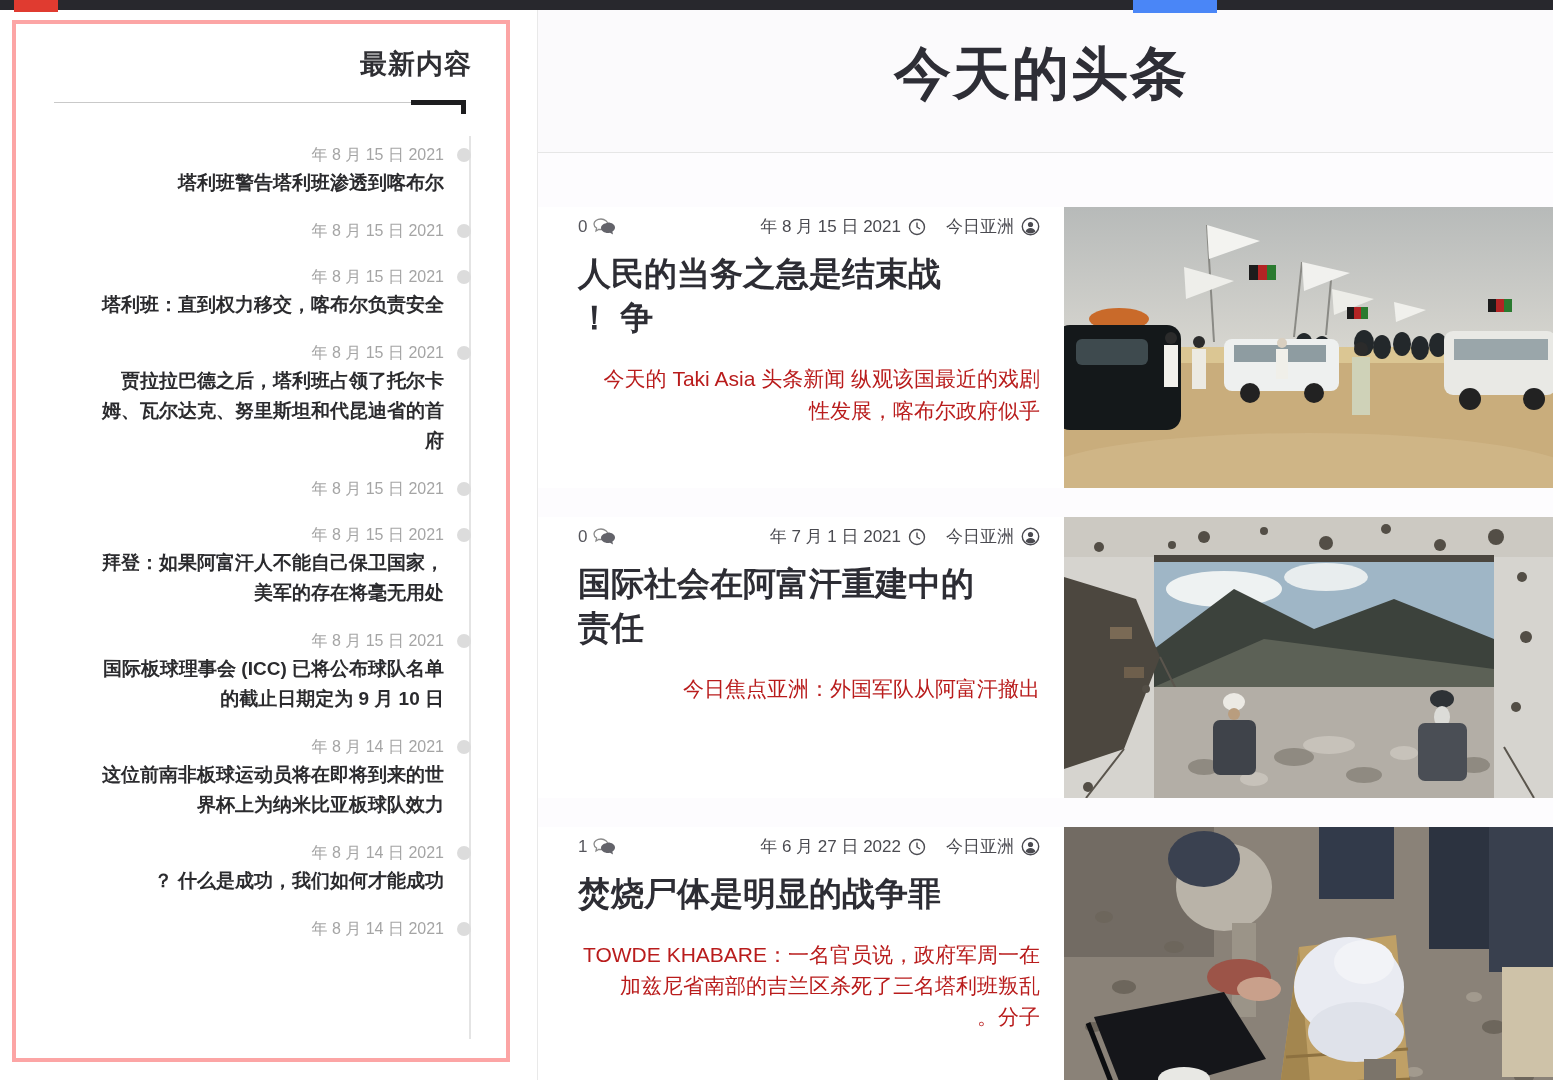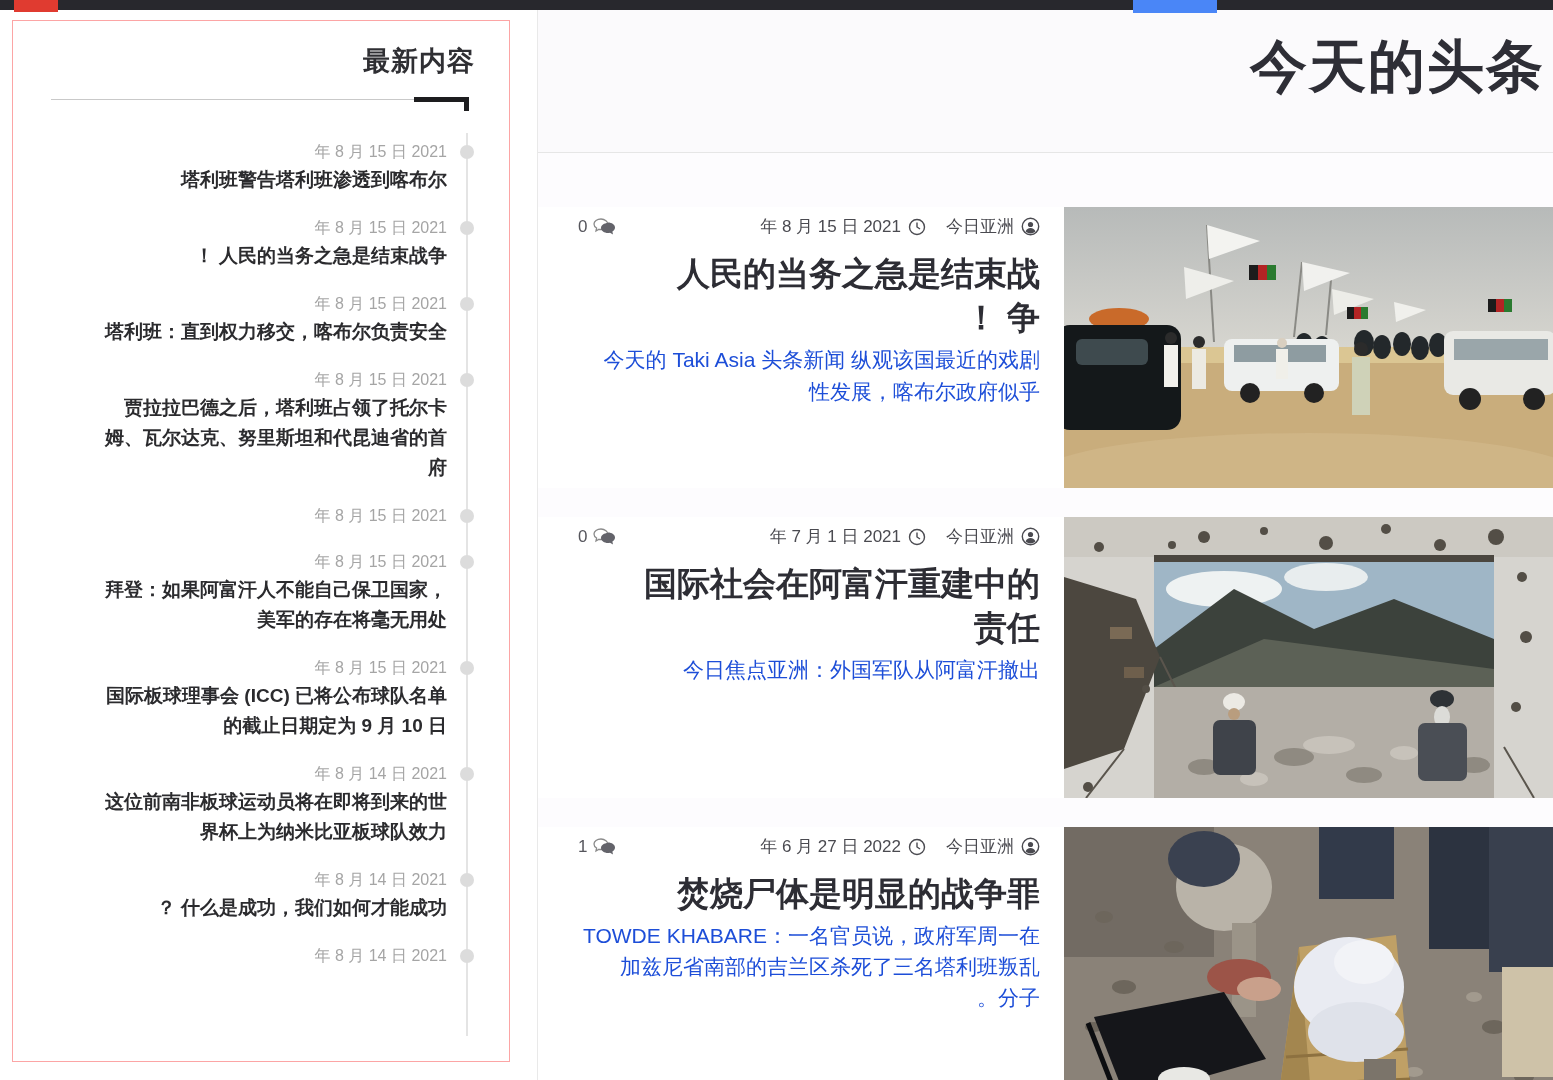--- a/index.html
+++ b/index.html
@@ -7,52 +7,52 @@
     font-family:"Liberation Sans","DejaVu Sans",sans-serif; }
   body { position:relative; }
 
   
   .topbar { position:absolute; left:0; top:0; width:1553px; height:10px; background:#28282d; z-index:5; }
   .topbar .red-accent  { position:absolute; left:14px; top:0; width:44px; height:12px; background:#e03b30; }
   .topbar .blue-accent { position:absolute; left:1133px; top:0; width:84px; height:13px; background:#4a86f7; }
 
   
   .sidebar-card { position:absolute; left:12px; top:20px; width:498px; height:1042px;
-    background:#fff; border:1px solid #fca5a5; }
+    background:#fff; border:4px solid #fca5a5; }
   .sidebar-title { text-align:right; padding:22px 34px 0 0; font-size:27px; font-weight:700;
     color:#2f2f33; letter-spacing:1px; }
   .sidebar-rule { position:relative; margin:18px 40px 0 38px; height:16px; }
   .sidebar-rule .base { position:absolute; left:0; right:0; top:2px; height:1px; background:#c9c9c9; }
   .sidebar-rule .accent { position:absolute; right:0; top:0; width:55px; height:5px; background:#1d1d1f; }
   .sidebar-rule .accent:after { content:""; position:absolute; right:0; top:5px; width:5px; height:9px; background:#1d1d1f; }
   .timeline-line { position:absolute; left:453px; top:112px; width:2px; height:903px; background:#e4e4e4; }
   .sidebar-list { list-style:none; margin-top:26px; }
   .sidebar-item { position:relative; padding:0 62px 20px 40px; text-align:right; cursor:pointer; }
   .s-date { font-size:16px; color:#a5a5a5; line-height:26px; }
   .s-title { font-size:19px; font-weight:700; color:#2b2b2e; line-height:30px; white-space:pre-line; }
   .dot { position:absolute; top:6px; right:35px; width:14px; height:14px; border-radius:50%; background:#dcdcdc; }
 
   
   .main-vline { position:absolute; left:537px; top:10px; width:1px; height:1070px; background:#e9e9e9; }
   .main { position:absolute; left:538px; top:10px; width:1015px; height:1070px; background:#fdfcfe; }
-  .page-title { height:143px; text-align:right; padding:19px 8px 0 0; font-size:57px; font-weight:700;
+  .page-title { height:143px; text-align:center; padding:26px 8px 0 0; font-size:57px; font-weight:700;
     color:#2e2e36; letter-spacing:2px; border-bottom:1px solid #e6e6e6; background:#fbfafc; }
 
   .article-row { position:absolute; left:0; width:1015px; height:281px; background:#fff; }
   .row-0 { top:197px; } .row-1 { top:507px; } .row-2 { top:817px; }
 
   .article-text { position:absolute; left:40px; top:0; width:462px; }
   .meta-row { display:flex; justify-content:space-between; align-items:center; margin-top:8px;
     font-size:17px; color:#4a4a50; }
   .comments { display:flex; align-items:center; gap:6px; cursor:pointer; color:#55555c; }
   .meta-right { display:flex; align-items:center; gap:7px; }
   .meta-right .sep { width:6px; }
   .a-title { margin-top:14px; font-size:33px; line-height:1.34; font-weight:700; color:#2d2d34;
-    white-space:pre-line; text-align:right; cursor:pointer; }
-  .a-excerpt { margin-top:4px; font-size:21px; line-height:1.48; color:#1d4ed8;
+    white-space:pre-line; cursor:pointer; }
+  .a-excerpt { margin-top:23px; font-size:21px; line-height:1.48; color:#b91c1c;
     white-space:pre-line; text-align:right; }
 
   .thumb { position:absolute; left:526px; top:0; width:489px; height:281px; overflow:hidden;
     background:#ccc; cursor:pointer; }
   .thumb svg { display:block; }
 </style>
 </head>
 <body>
 
 <div class="topbar" style="background: rgb(40, 40, 45);">
@@ -69,21 +69,20 @@
   <div class="timeline-line"></div>
   <ul class="sidebar-list" id="sidebar-list">
   <li class="sidebar-item">
     <div class="s-date">年 8 月 15 日 2021</div>
     <div class="s-title">塔利班警告塔利班渗透到喀布尔</div>
     <span class="dot"></span>
   </li>
 
   <li class="sidebar-item">
     <div class="s-date">年 8 月 15 日 2021</div>
-    <div class="s-title">！ 人民的当务之急是结束战争</div>
     <span class="dot"></span>
   </li>
 
   <li class="sidebar-item">
     <div class="s-date">年 8 月 15 日 2021</div>
     <div class="s-title">塔利班：直到权力移交，喀布尔负责安全</div>
     <span class="dot"></span>
   </li>
 
   <li class="sidebar-item">

